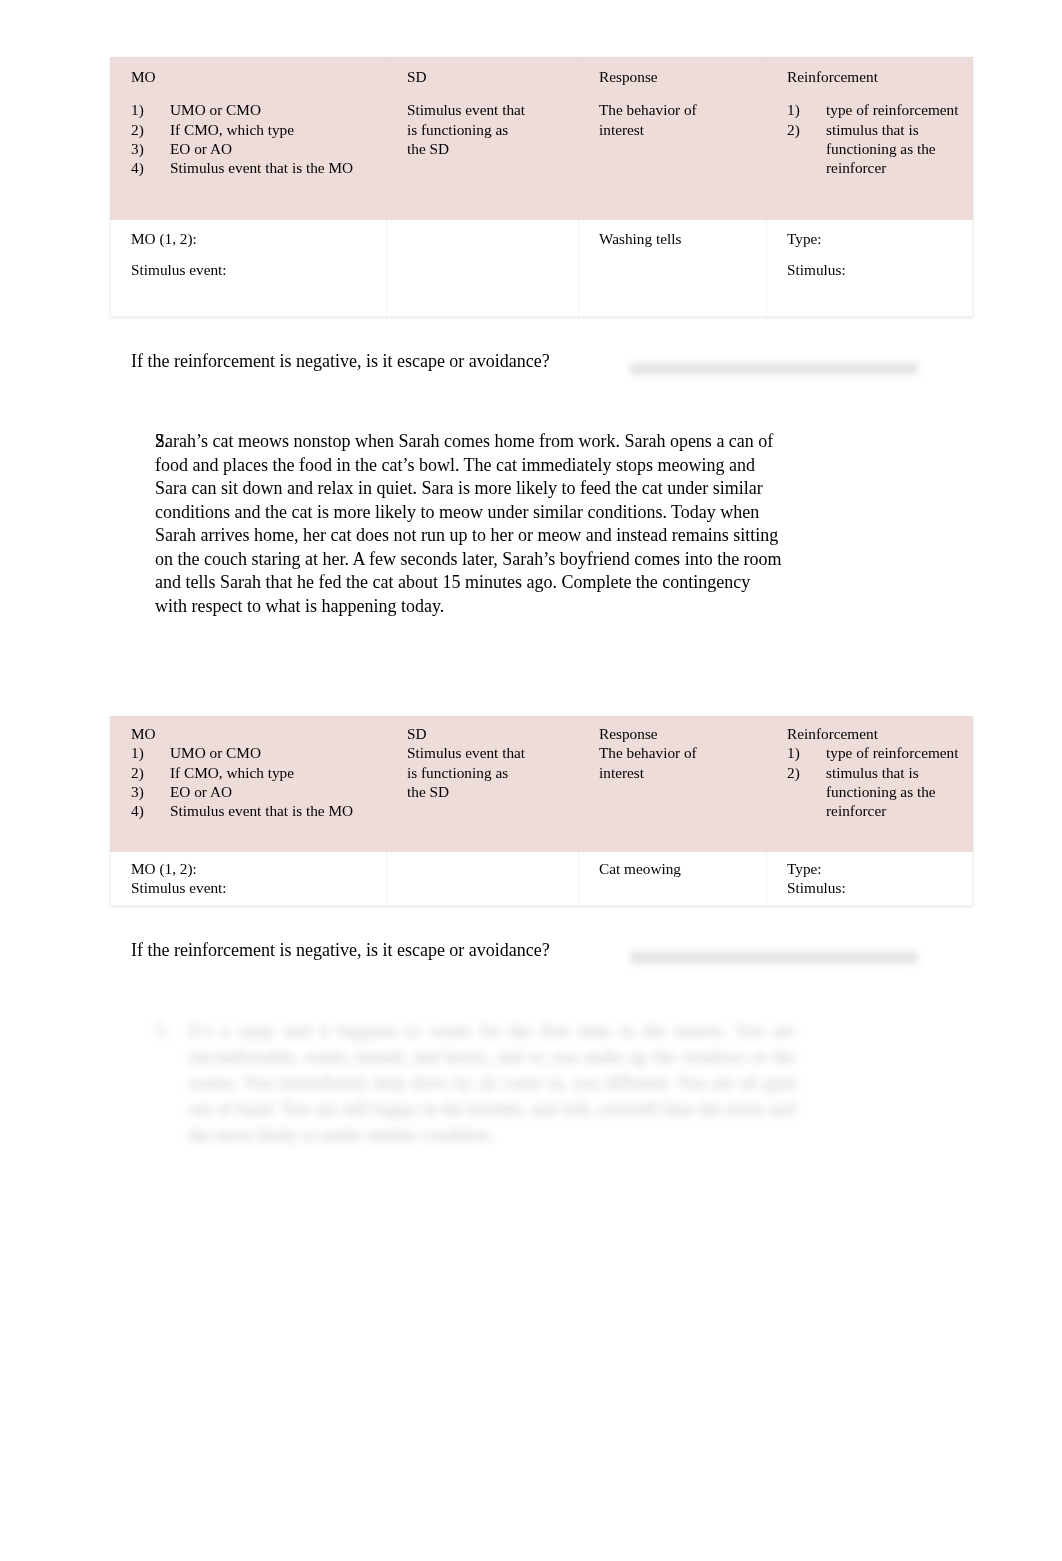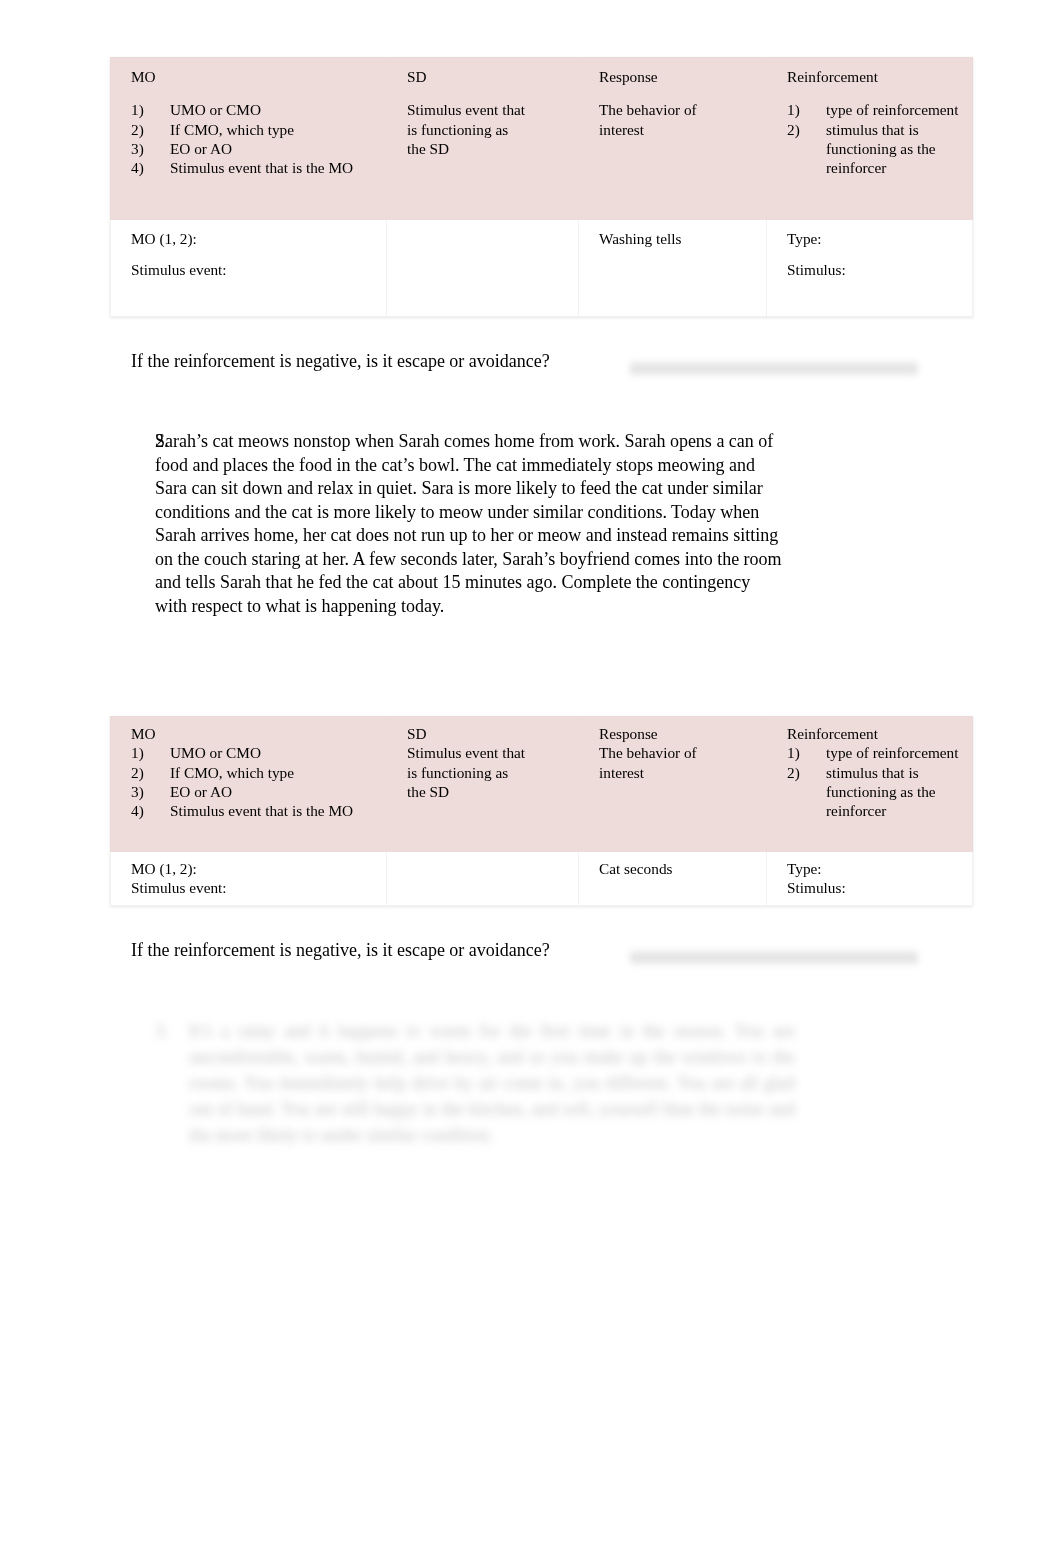--- a/index.html
+++ b/index.html
@@ -282,21 +282,21 @@
         <td>
           <span class="plain-lines">
             <span>MO (1, 2):</span>
             <span>Stimulus event:</span>
           </span>
         </td>
         <td>
           <span></span>
         </td>
         <td>
-          <span>Cat seconds</span>
+          <span>Cat meowing</span>
         </td>
         <td>
           <span class="plain-lines">
             <span>Type:</span>
             <span>Stimulus:</span>
           </span>
         </td>
       </tr>
     </tbody>
   </table>

